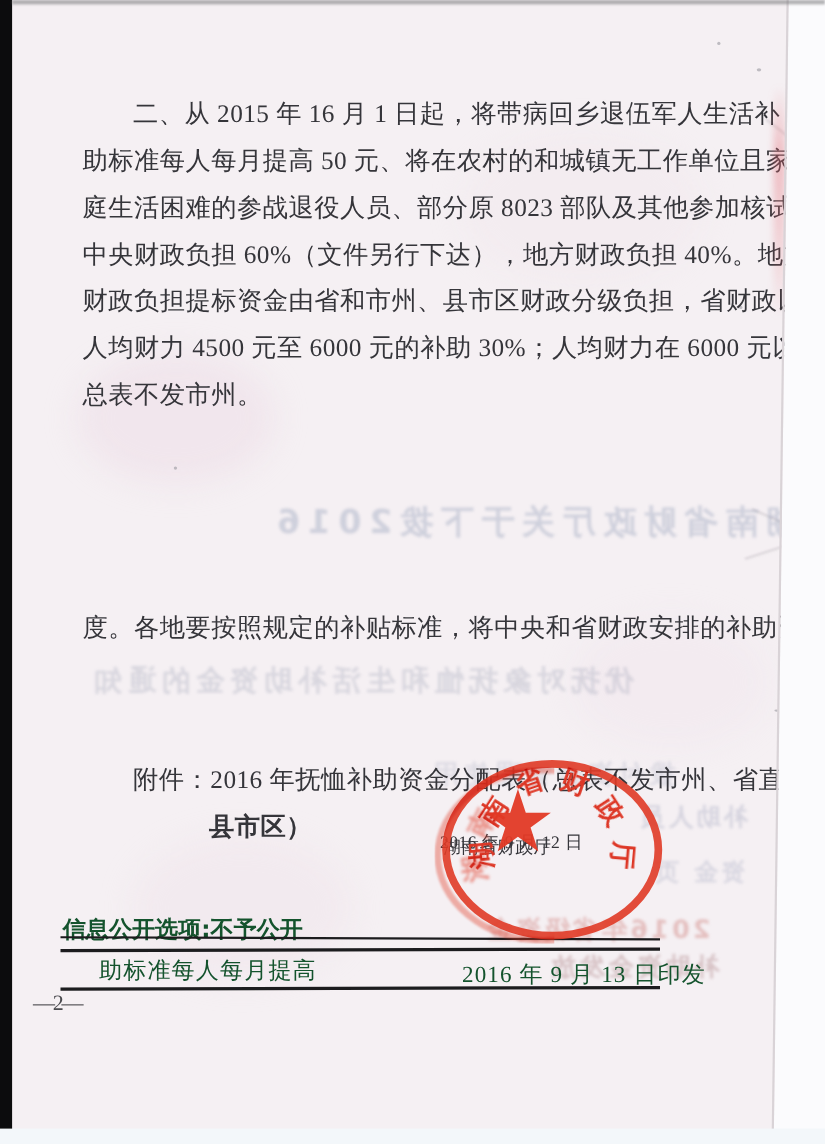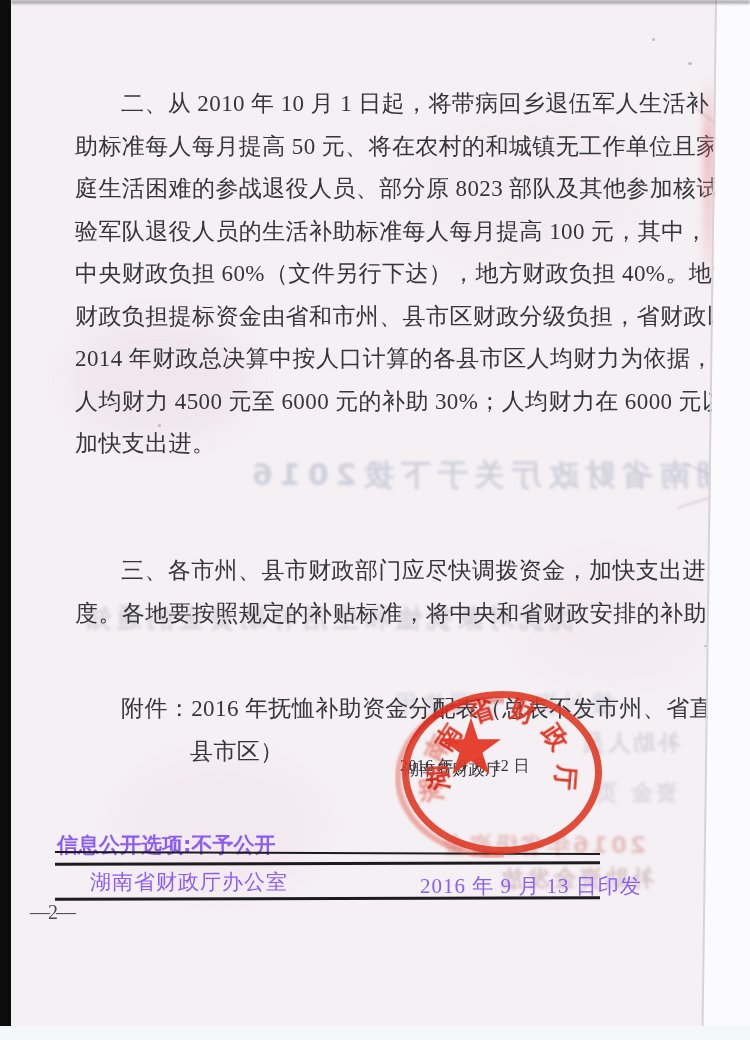--- a/index.html
+++ b/index.html
@@ -10,40 +10,40 @@
   }
   
   .blotch{position:absolute;border-radius:50%;filter:blur(14px);pointer-events:none;}
   .speck{position:absolute;border-radius:50%;background:#8f8f98;opacity:.55;}
   .crease{position:absolute;background:rgba(175,168,175,.38);filter:blur(1px);}
   
   .para{position:absolute;left:75px;width:580px;font-size:23px;line-height:42.5px;
         color:#35353a;letter-spacing:.4px;z-index:2;}
   .para .ln{height:42.5px;white-space:nowrap;}
   .indent{padding-left:46px;}
-  .hang{padding-left:115px;}
+  .hang{padding-left:115px;font-weight:bold;}
   .sigline{position:absolute;font-size:16px;color:#35353a;letter-spacing:.4px;z-index:2;white-space:nowrap;}
   
   .bleed{position:absolute;transform:scaleX(-1);font-weight:700;white-space:nowrap;
          filter:blur(1.6px);z-index:1;font-family:"DejaVu Sans",sans-serif;}
   
   #seal{position:absolute;left:402px;top:691px;width:200px;height:163px;z-index:3;}
   .seal-ring{position:absolute;left:0;top:0;width:186px;height:149px;border:7px solid rgba(224,58,38,.9);
              border-radius:50%;mix-blend-mode:multiply;filter:blur(.4px);}
   .seal-ring-ghost{position:absolute;left:-7px;top:6px;width:186px;height:149px;border:6px solid rgba(224,58,38,.38);
              border-radius:50%;filter:blur(1.2px);clip-path:inset(0 45% 0 0);mix-blend-mode:multiply;}
   .arcchar{position:absolute;left:100px;top:81px;font-size:25px;font-weight:700;color:#dd3726;
            mix-blend-mode:multiply;filter:blur(.4px);font-family:"DejaVu Sans",sans-serif;}
   .ghostchar{position:absolute;left:94px;top:87px;font-size:25px;font-weight:700;color:rgba(224,58,38,.55);
            filter:blur(1.3px);font-family:"DejaVu Sans",sans-serif;}
   #seal-star{position:absolute;left:34px;top:18px;font-size:78px;color:rgba(225,57,37,.95);
              filter:blur(.3px);line-height:1;}
   
   .rule{position:absolute;background:#1c1c1e;z-index:2;}
-  .footer-txt{position:absolute;color:#8b5cf6;z-index:2;white-space:nowrap;}
+  .footer-txt{position:absolute;color:#14532d;z-index:2;white-space:nowrap;}
   
   #edge-left{position:absolute;left:0;top:0;width:11px;height:1028px;background:#0c0c0d;z-index:6;}
   #edge-top{position:absolute;left:11px;top:0;width:739px;height:4px;background:rgba(120,120,122,.55);filter:blur(1px);z-index:6;}
   #edge-bottom{position:absolute;left:0;top:1026px;width:750px;height:14px;background:#f3f7fa;z-index:6;}
   #paper-edge-line{position:absolute;left:715px;top:0;width:2px;height:1032px;background:#d9d3d7;
                    transform:rotate(.75deg);transform-origin:top left;z-index:5;}
   #scan-right{position:absolute;left:717px;top:0;width:60px;height:1045px;background:#fbfbfd;
               transform:rotate(.75deg);transform-origin:top left;z-index:5;}
   #red-smear{position:absolute;left:703px;top:78px;width:11px;height:212px;z-index:4;filter:blur(3px);
              background:linear-gradient(to bottom,rgba(233,120,128,0),rgba(228,105,115,.38) 30%,rgba(230,115,125,.18) 75%,rgba(233,120,128,0));}
@@ -58,33 +58,30 @@
 
 <div class="bleed" style="left:245px;top:455px;font-size:30px;letter-spacing:7px;color:rgba(108,124,160,.28);">湖南省财政厅关于下拨2016</div>
 <div class="bleed" style="left:80px;top:601px;font-size:26px;letter-spacing:5px;color:rgba(112,122,150,.22);">优抚对象抚恤和生活补助资金的通知</div>
 <div class="bleed" style="left:390px;top:688px;font-size:24px;letter-spacing:4px;color:rgba(118,128,158,.18);">拨付资金管理使用</div>
 <div class="bleed" style="left:580px;top:728px;font-size:22px;letter-spacing:3px;color:rgba(118,128,162,.25);">补助人员</div>
 <div class="bleed" style="left:592px;top:778px;font-size:22px;letter-spacing:3px;color:rgba(118,128,162,.22);">资金 页</div>
 <div class="bleed" style="left:440px;top:830px;font-size:23px;letter-spacing:3px;color:rgba(198,100,95,.35);">2016年省级资金</div>
 <div class="bleed" style="left:498px;top:863px;font-size:23px;letter-spacing:3px;color:rgba(158,108,112,.34);">补助资金发放</div>
 
 <div class="para" style="top:83px;">
-  <div class="ln indent">二、从 2010 年 10 月 1 日起，将带病回乡退伍军人生活补</div>
+  <div class="ln indent">二、从 2015 年 16 月 1 日起，将带病回乡退伍军人生活补</div>
   <div class="ln">助标准每人每月提高 50 元、将在农村的和城镇无工作单位且家</div>
   <div class="ln">庭生活困难的参战退役人员、部分原 8023 部队及其他参加核试</div>
-  <div class="ln">验军队退役人员的生活补助标准每人每月提高 100 元，其中，</div>
   <div class="ln">中央财政负担 60%（文件另行下达），地方财政负担 40%。地方</div>
   <div class="ln">财政负担提标资金由省和市州、县市区财政分级负担，省财政以</div>
-  <div class="ln">2014 年财政总决算中按人口计算的各县市区人均财力为依据，</div>
   <div class="ln">人均财力 4500 元至 6000 元的补助 30%；人均财力在 6000 元以</div>
-  <div class="ln">加快支出进。</div>
+  <div class="ln">总表不发市州。</div>
 </div>
 
 <div class="para" style="top:550px;">
-  <div class="ln indent">三、各市州、县市财政部门应尽快调拨资金，加快支出进</div>
   <div class="ln">度。各地要按照规定的补贴标准，将中央和省财政安排的补助资</div>
 </div>
 
 <div class="para" style="top:688px;">
   <div class="ln indent">附件：2016 年抚恤补助资金分配表（总表不发市州、省直管</div>
   <div class="ln hang">县市区）</div>
 </div>
 
 <div class="sigline" style="left:403px;top:760px;">湖南省财政厅</div>
 <div class="sigline" style="left:400px;top:756px;">2016 年 9 月 12 日</div>
@@ -99,21 +96,21 @@
   <span class="arcchar" style="transform:translate(-50%,-50%) rotate(-19deg) translateY(-64px);">省</span>
   <span class="arcchar" style="transform:translate(-50%,-50%) rotate(19deg) translateY(-64px);">财</span>
   <span class="arcchar" style="transform:translate(-50%,-50%) rotate(57deg) translateY(-64px);">政</span>
   <span class="arcchar" style="transform:translate(-50%,-50%) rotate(95deg) translateY(-64px);">厅</span>
   <div id="seal-star">★</div>
 </div>
 
 <div class="footer-txt" style="left:57px;top:831px;font-size:21px;font-weight:700;font-family:'DejaVu Sans',sans-serif;">信息公开选项:不予公开</div>
 <div class="rule" style="left:55px;top:852px;width:545px;height:2px;transform:rotate(.2deg);"></div>
 <div class="rule" style="left:55px;top:862px;width:545px;height:3px;transform:rotate(-.15deg);"></div>
-<div class="footer-txt" style="left:90px;top:868px;font-size:21px;letter-spacing:1px;">湖南省财政厅办公室</div>
+<div class="footer-txt" style="left:90px;top:868px;font-size:21px;letter-spacing:1px;">助标准每人每月提高</div>
 <div class="footer-txt" style="left:420px;top:872px;font-size:21px;letter-spacing:1px;">2016 年 9 月 13 日印发</div>
 <div class="rule" style="left:55px;top:897px;width:545px;height:2.5px;transform:rotate(-.15deg);"></div>
 <div class="footer-txt" style="left:30px;top:901px;font-size:20px;color:#4a4a4e;letter-spacing:-2px;">—2—</div>
 
 <div class="crease" style="left:693px;top:118px;width:34px;height:1.5px;transform:rotate(38deg);"></div>
 <div class="crease" style="left:682px;top:470px;width:40px;height:1.5px;transform:rotate(24deg);"></div>
 <div class="crease" style="left:676px;top:500px;width:46px;height:1.5px;transform:rotate(-18deg);"></div>
 <div class="speck" style="left:652px;top:38px;width:3px;height:3px;"></div>
 <div class="speck" style="left:688px;top:62px;width:4px;height:3px;"></div>
 <div class="speck" style="left:727px;top:44px;width:3px;height:5px;"></div>

